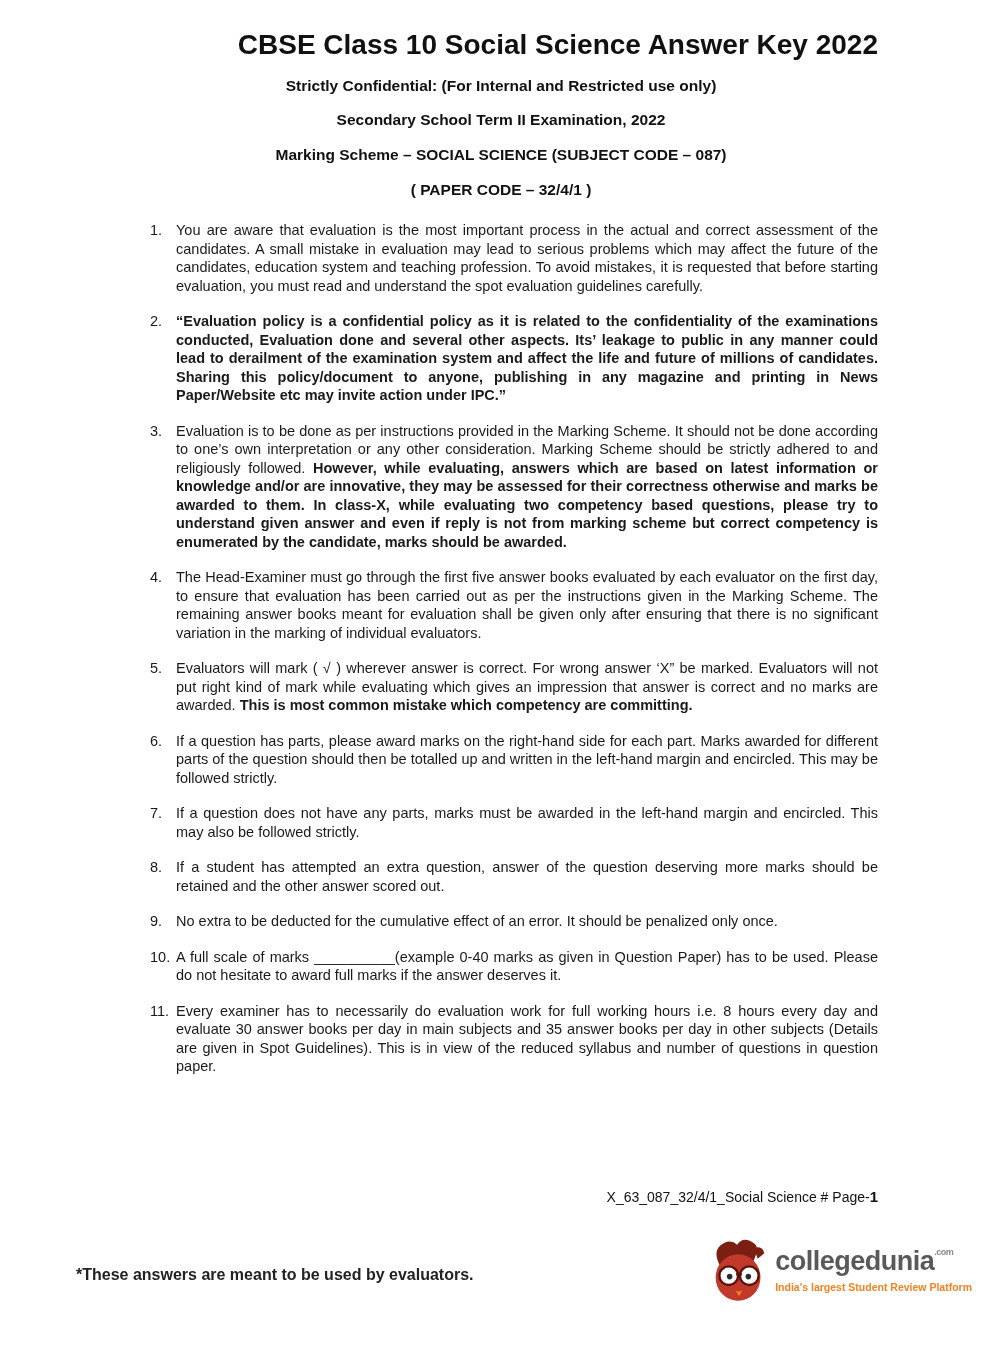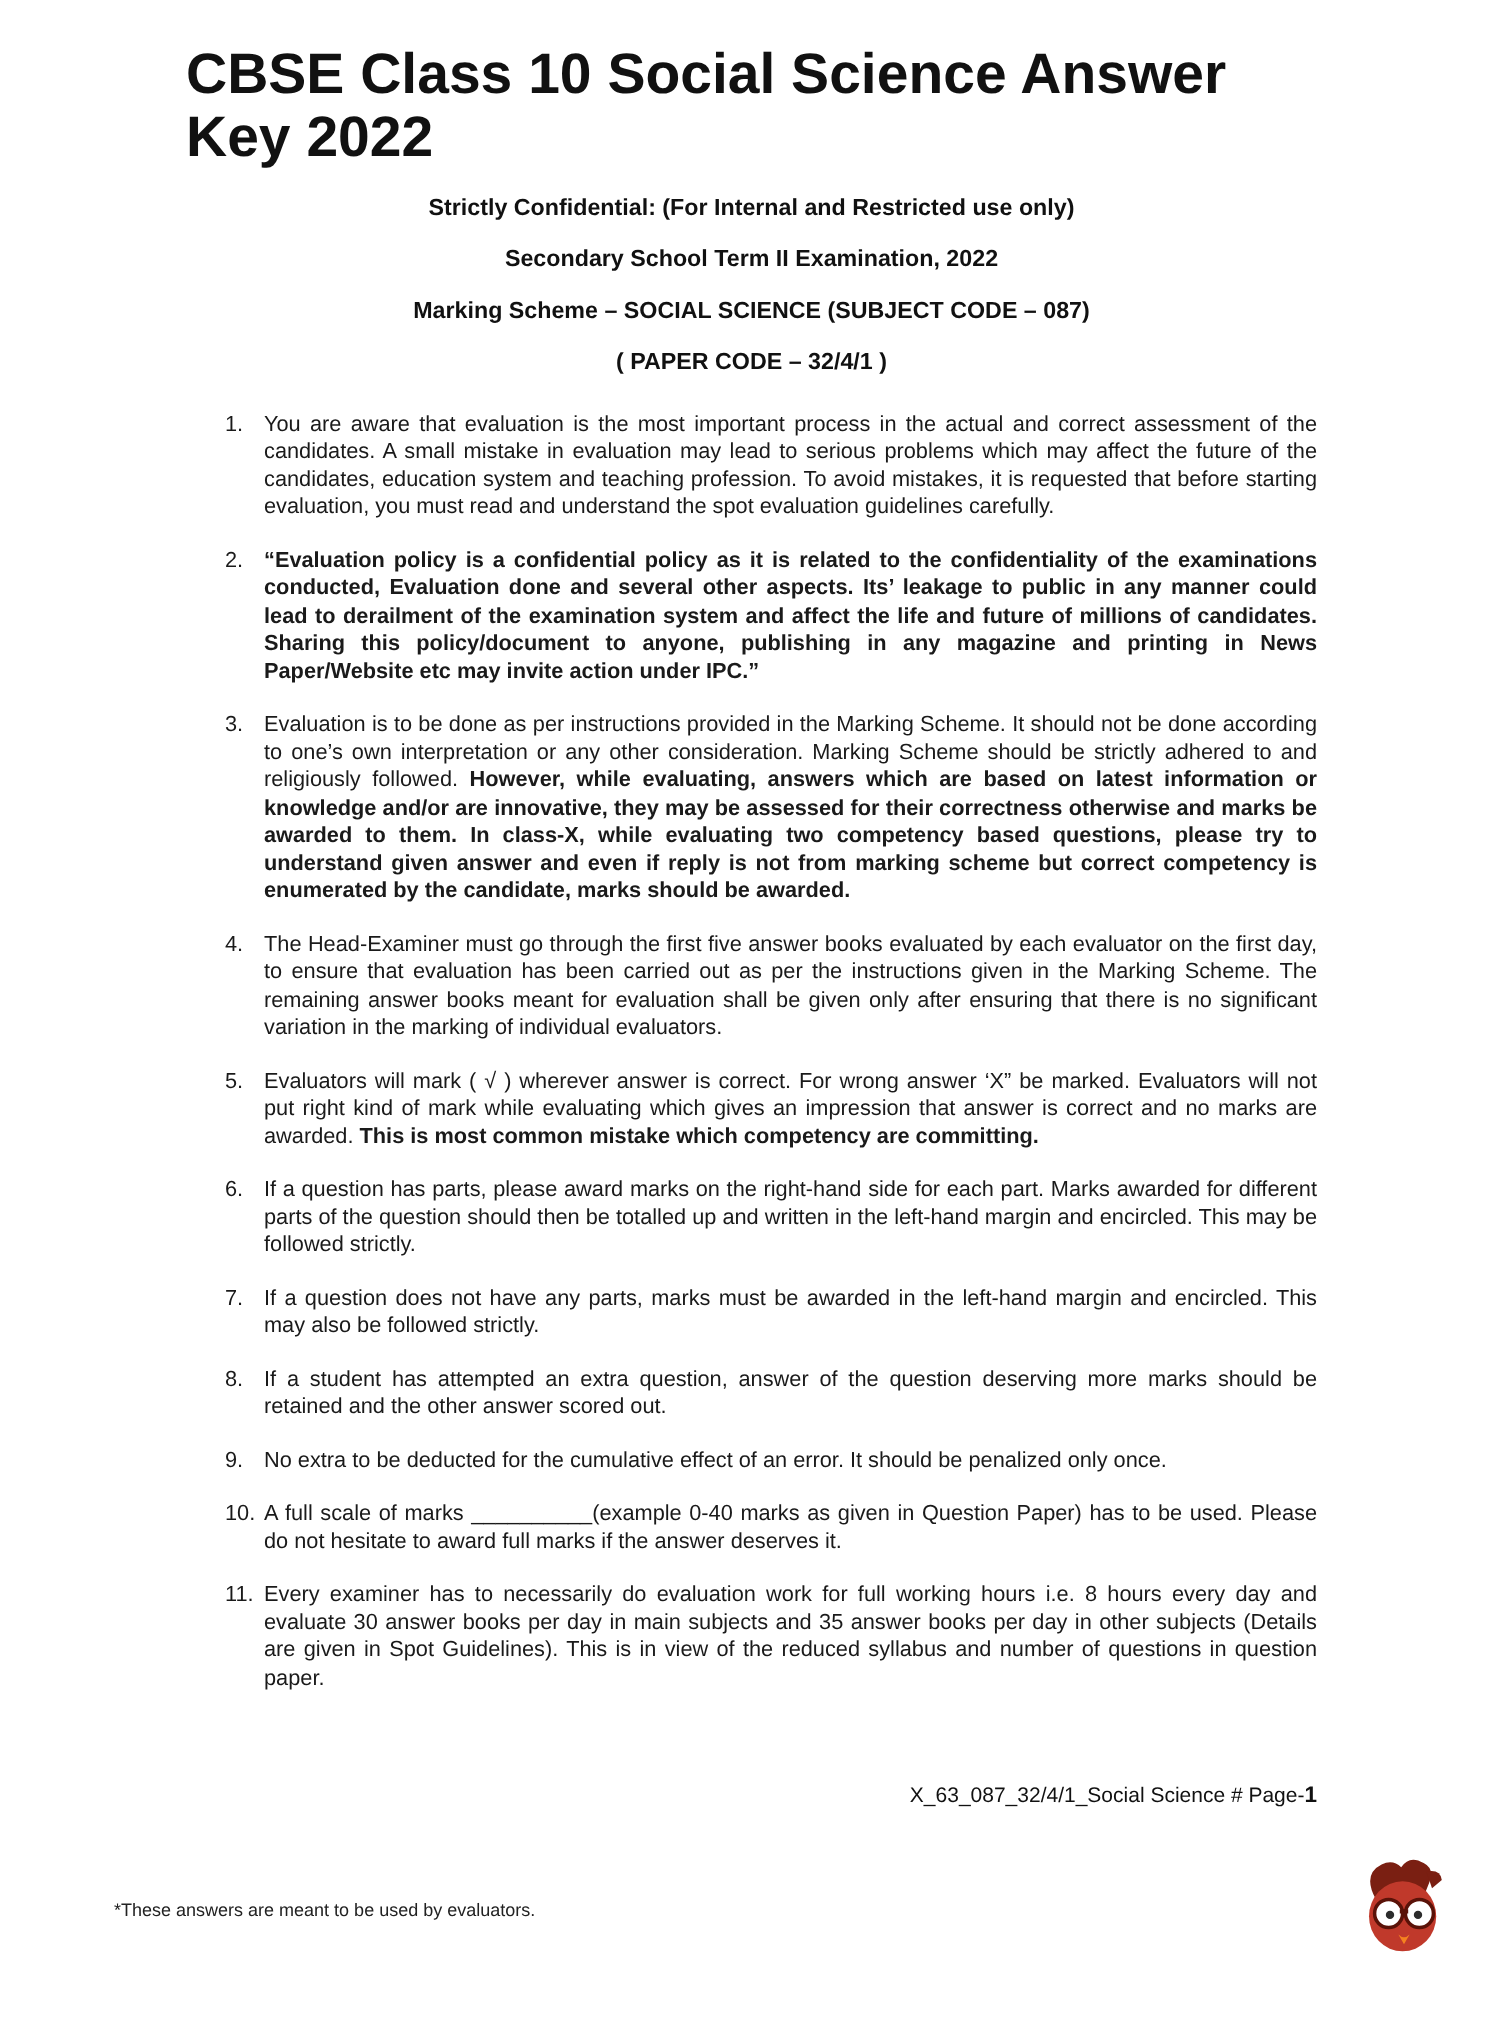--- a/index.html
+++ b/index.html
@@ -9,22 +9,22 @@
     height:1356px;
     background:#ffffff;
     font-family:"Liberation Sans", sans-serif;
     color:#1a1a1a;
     overflow:hidden;
   }
   .content{
     padding:26px 124px 0 124px;
   }
   .title{
-    text-align:left;
-    font-size:38px;
+    text-align:right;
+    font-size:28px;
     font-weight:bold;
     color:#111;
     margin:4px 0 0 0;
     line-height:1.1;
   }
   .subtitle{
     text-align:center;
     font-size:28px;
     font-weight:bold;
     color:#111;
@@ -72,22 +72,22 @@
     color:#111;
   }
   .footer-code .pgnum{
     font-weight:bold;
     font-size:15px;
   }
   .footnote{
     position:absolute;
     left:76px;
     top:1266px;
-    font-size:12px;
-    font-weight:normal;
+    font-size:16px;
+    font-weight:bold;
     color:#222;
   }
   .logo{
     position:absolute;
     right:30px;
     top:1238px;
     display:flex;
     align-items:flex-start;
   }
   .logo .mascot{
@@ -191,14 +191,18 @@
       <path d="M10 30 Q0 12 14 5 Q22 1 28 7 Q34 -2 44 4 Q52 8 48 18 L44 28 Z" fill="#7a1f12"></path>
       <path d="M46 10 Q56 8 57 16 L50 22 Z" fill="#7a1f12"></path>
       <ellipse cx="29" cy="42" rx="24" ry="25" fill="#c0392b"></ellipse>
       <circle cx="19" cy="40" r="10" fill="#ffffff" stroke="#5a1208" stroke-width="2.5"></circle>
       <circle cx="41" cy="40" r="10" fill="#ffffff" stroke="#5a1208" stroke-width="2.5"></circle>
       <rect x="27" y="37" width="6" height="3" fill="#5a1208"></rect>
       <circle cx="20" cy="41" r="3" fill="#2c2c2c"></circle>
       <circle cx="40" cy="41" r="3" fill="#2c2c2c"></circle>
       <path d="M26 55 Q30 59 34 55 L30 62 Z" fill="#f58220"></path>
     </svg>
+    <div class="brand-block">
+      <div class="brand-line"><span>collegedunia</span><span class="dotcom">.com</span></div>
+      <div class="tagline">India's largest Student Review Platform</div>
+    </div>
   </div>
 </div>
 
 </body></html>

